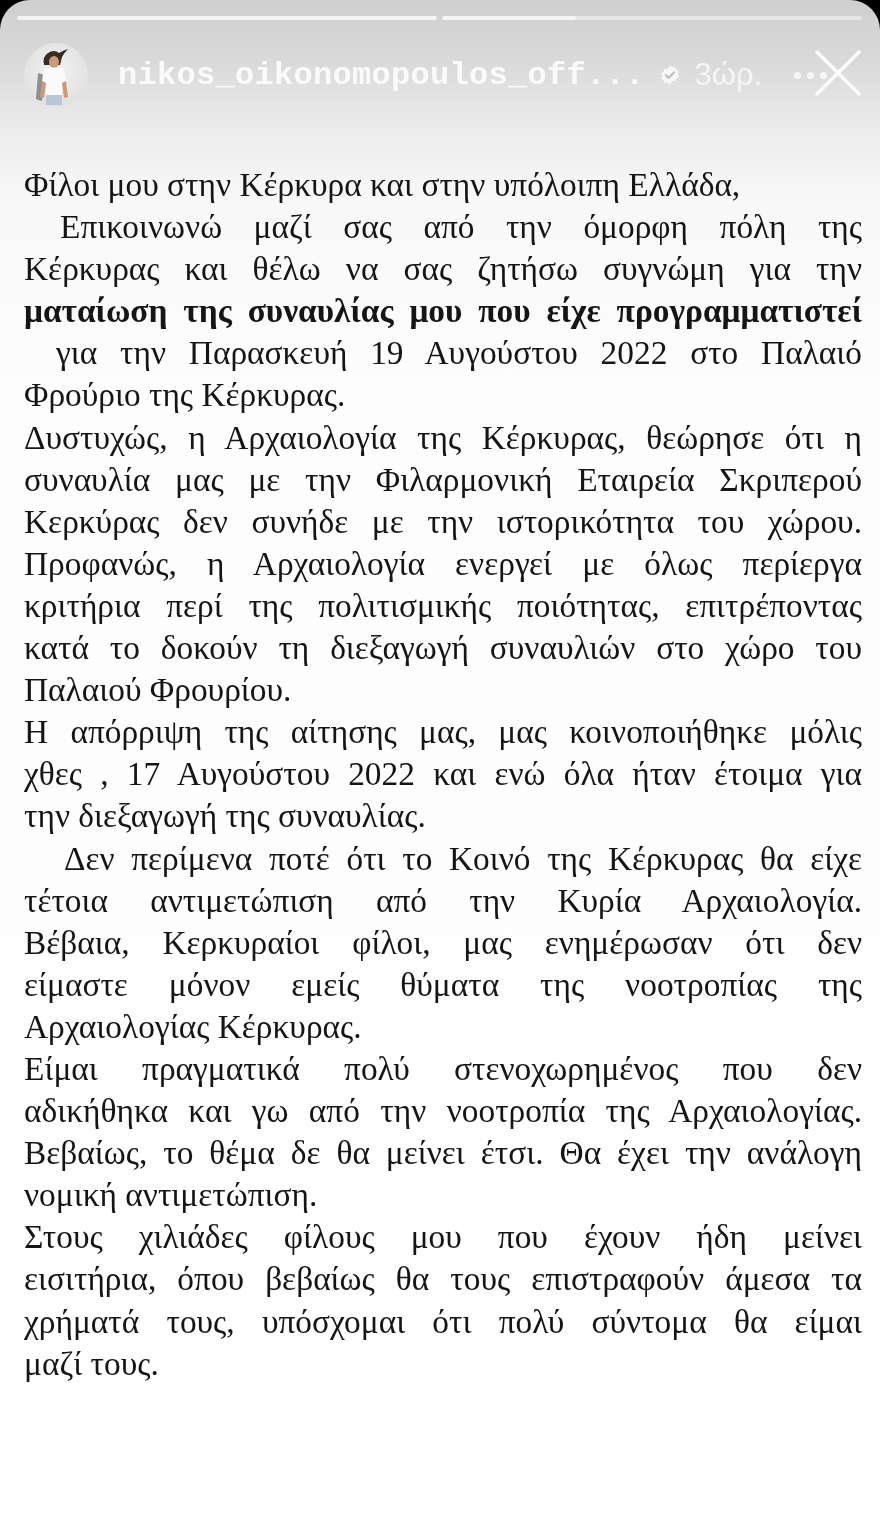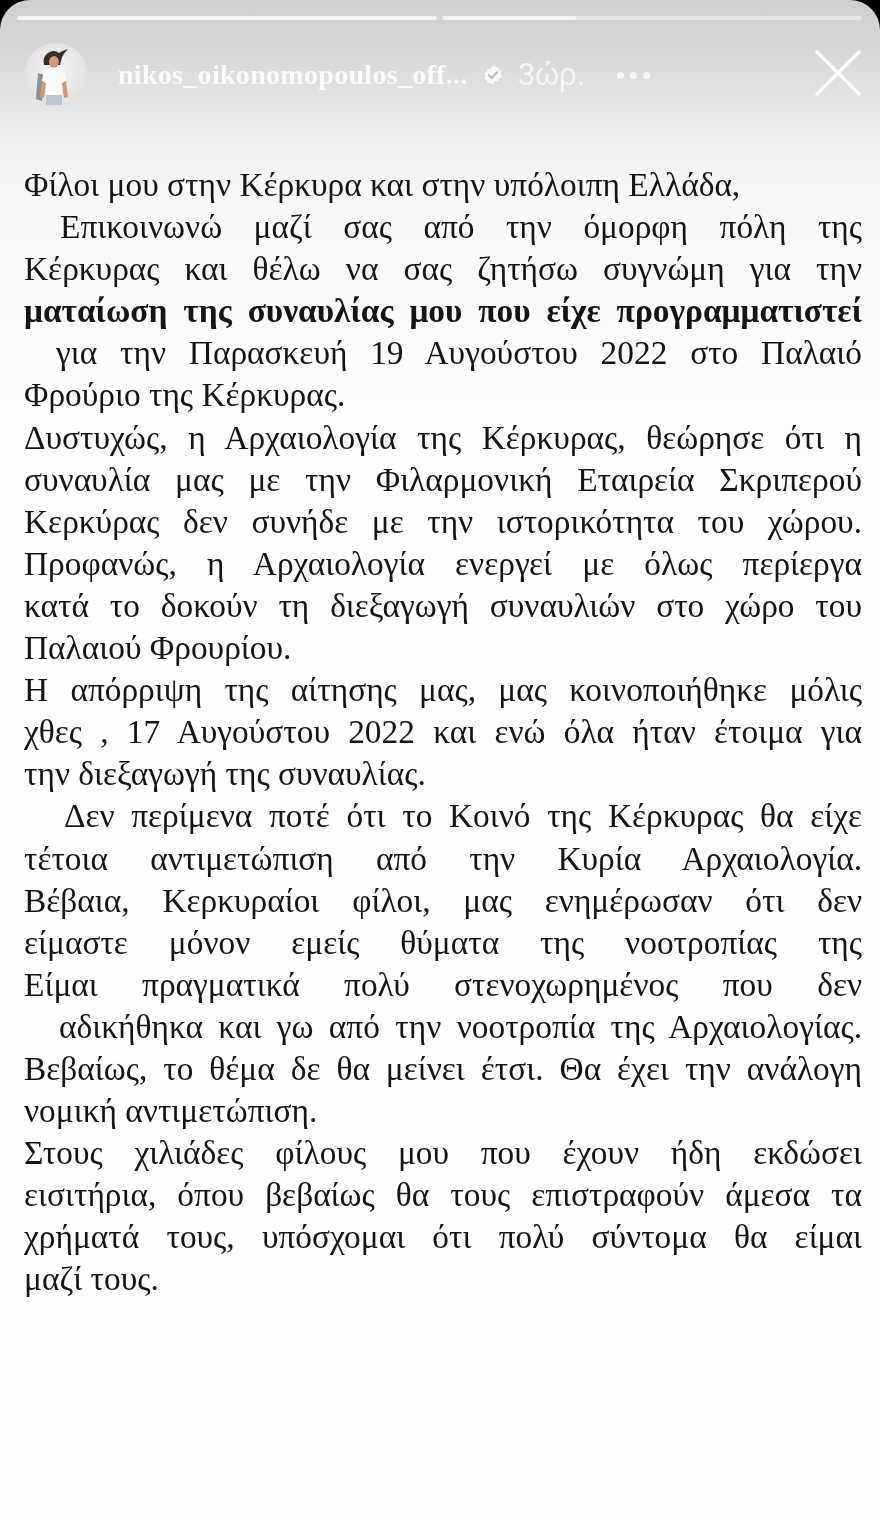--- a/index.html
+++ b/index.html
@@ -9,21 +9,21 @@
     border-radius:30px 30px 0 0;
     overflow:hidden;
     background: linear-gradient(to bottom, #cfcfcf 0px, #d9d9d9 60px, #ececec 130px, #f8f8f8 200px, #fdfdfd 400px, #ffffff 1534px);
   }
   .progress { position:absolute; top:16px; left:17px; right:18px; height:5px; display:flex; gap:5px; }
   .bar { flex:1; height:4px; border-radius:2px; background:rgba(255,255,255,0.45); overflow:hidden; position:relative; }
   .bar .fill { position:absolute; left:0; top:0; bottom:0; background:#f4f4f4; border-radius:2px; }
   .header { position:absolute; top:38px; left:24px; right:18px; height:74px; display:flex; align-items:center; }
   .avatar { width:64px; height:64px; border-radius:50%; background: radial-gradient(circle at 50% 45%, #f3f3f3 0%, #e2e2e2 70%, #d4d4d4 100%); position:relative; overflow:hidden; flex:none; }
   .avatar svg { position:absolute; left:0; top:0; }
-  .username { margin-left:30px; color:#fafafa; font-family:Liberation Serif, serif; font-size:28px; font-weight:700; letter-spacing:0.3px; white-space:nowrap; }
+  .username { margin-left:30px; color:#fafafa; font-family:Liberation Mono, monospace; font-size:32px; font-weight:700; letter-spacing:0.3px; white-space:nowrap; }
   .verified { margin-left:14px; width:22px; height:22px; flex:none; }
   .time { margin-left:14px; color:#f5f5f5; font-family:"Liberation Sans", sans-serif; font-size:31px; white-space:nowrap; }
   .more { margin-left:32px; display:flex; gap:6px; align-items:center; cursor:pointer; }
   .more span { width:7px; height:7px; border-radius:50%; background:#f6f6f6; display:block; }
   .close { position:absolute; right:18px; top:12px; width:48px; height:48px; cursor:pointer; }
   .text { position:absolute; left:24px; top:164px; width:838px; color:#151515; font-size:33.4px; line-height:42.1px; }
   .line { display:block; text-align:justify; text-align-last:justify; white-space:nowrap; height:42.1px; overflow:visible; }
   .line.last { text-align-last:left; }
 </style>
 </head>
@@ -76,31 +76,33 @@
       <div class="line last" style="white-space: normal; overflow: hidden;">Φίλοι μου στην Κέρκυρα και στην υπόλοιπη Ελλάδα,</div>
       <div class="line" style="white-space: normal; overflow: hidden; margin-left: 36px;">Επικοινωνώ μαζί σας από την όμορφη πόλη της</div>
       <div class="line" style="white-space: normal; overflow: hidden;">Κέρκυρας και θέλω να σας ζητήσω συγνώμη για την</div>
       <div class="line" style="white-space: normal; overflow: hidden; font-weight: bold;">ματαίωση της συναυλίας μου που είχε προγραμματιστεί</div>
       <div class="line" style="white-space: normal; overflow: hidden; margin-left: 32px;">για την Παρασκευή 19 Αυγούστου 2022 στο Παλαιό</div>
       <div class="line last" style="white-space: normal; overflow: hidden;">Φρούριο της Κέρκυρας.</div>
       <div class="line" style="white-space: normal; overflow: hidden;">Δυστυχώς, η Αρχαιολογία της Κέρκυρας, θεώρησε ότι η</div>
       <div class="line" style="white-space: normal; overflow: hidden;">συναυλία μας  με την Φιλαρμονική Εταιρεία Σκριπερού</div>
       <div class="line" style="white-space: normal; overflow: hidden;">Κερκύρας δεν συνήδε με την ιστορικότητα του χώρου.</div>
       <div class="line" style="white-space: normal; overflow: hidden;">Προφανώς, η Αρχαιολογία ενεργεί με όλως περίεργα</div>
+      <div class="line" style="white-space: normal; overflow: hidden;"> κριτήρια περί της πολιτισμικής ποιότητας, επιτρέποντας</div>
       <div class="line" style="white-space: normal; overflow: hidden;">κατά το δοκούν  τη διεξαγωγή συναυλιών  στο χώρο του</div>
       <div class="line last" style="white-space: normal; overflow: hidden;">Παλαιού Φρουρίου.</div>
       <div class="line" style="white-space: normal; overflow: hidden;">Η απόρριψη της αίτησης μας, μας κοινοποιήθηκε μόλις</div>
       <div class="line" style="white-space: normal; overflow: hidden;">χθες , 17 Αυγούστου 2022 και ενώ όλα ήταν έτοιμα για</div>
       <div class="line last" style="white-space: normal; overflow: hidden;">την διεξαγωγή της συναυλίας.</div>
       <div class="line" style="white-space: normal; overflow: hidden; margin-left: 40px;">Δεν περίμενα ποτέ ότι το Κοινό της Κέρκυρας θα είχε</div>
       <div class="line" style="white-space: normal; overflow: hidden;">τέτοια αντιμετώπιση από την Κυρία Αρχαιολογία.</div>
       <div class="line" style="white-space: normal; overflow: hidden;">Βέβαια, Κερκυραίοι φίλοι, μας ενημέρωσαν ότι δεν</div>
       <div class="line" style="white-space: normal; overflow: hidden;">είμαστε μόνον εμείς θύματα της νοοτροπίας της</div>
+      <div class="line last" style="white-space: normal; overflow: hidden;">Αρχαιολογίας Κέρκυρας.</div>
       <div class="line" style="white-space: normal; overflow: hidden;">Είμαι πραγματικά πολύ στενοχωρημένος που δεν</div>
-      <div class="line" style="white-space: normal; overflow: hidden; margin-left: 35px;">αδικήθηκα και γω από την νοοτροπία της Αρχαιολογίας.</div>
+      <div class="line" style="white-space: normal; overflow: hidden;">αδικήθηκα και γω από την νοοτροπία της Αρχαιολογίας.</div>
       <div class="line" style="white-space: normal; overflow: hidden;">Βεβαίως, το θέμα δε θα μείνει έτσι. Θα έχει την ανάλογη</div>
       <div class="line last" style="white-space: normal; overflow: hidden;">νομική αντιμετώπιση.</div>
-      <div class="line" style="white-space: normal; overflow: hidden;">Στους χιλιάδες φίλους μου που έχουν ήδη εκδώσει</div>
+      <div class="line" style="white-space: normal; overflow: hidden;">Στους χιλιάδες φίλους μου που έχουν ήδη μείνει</div>
       <div class="line" style="white-space: normal; overflow: hidden;">εισιτήρια, όπου βεβαίως θα τους επιστραφούν άμεσα τα</div>
       <div class="line" style="white-space: normal; overflow: hidden;">χρήματά τους,   υπόσχομαι ότι πολύ σύντομα  θα είμαι</div>
       <div class="line last" style="white-space: normal; overflow: hidden;">μαζί τους.</div>
     </div>
 </div>
 
 </body></html>

